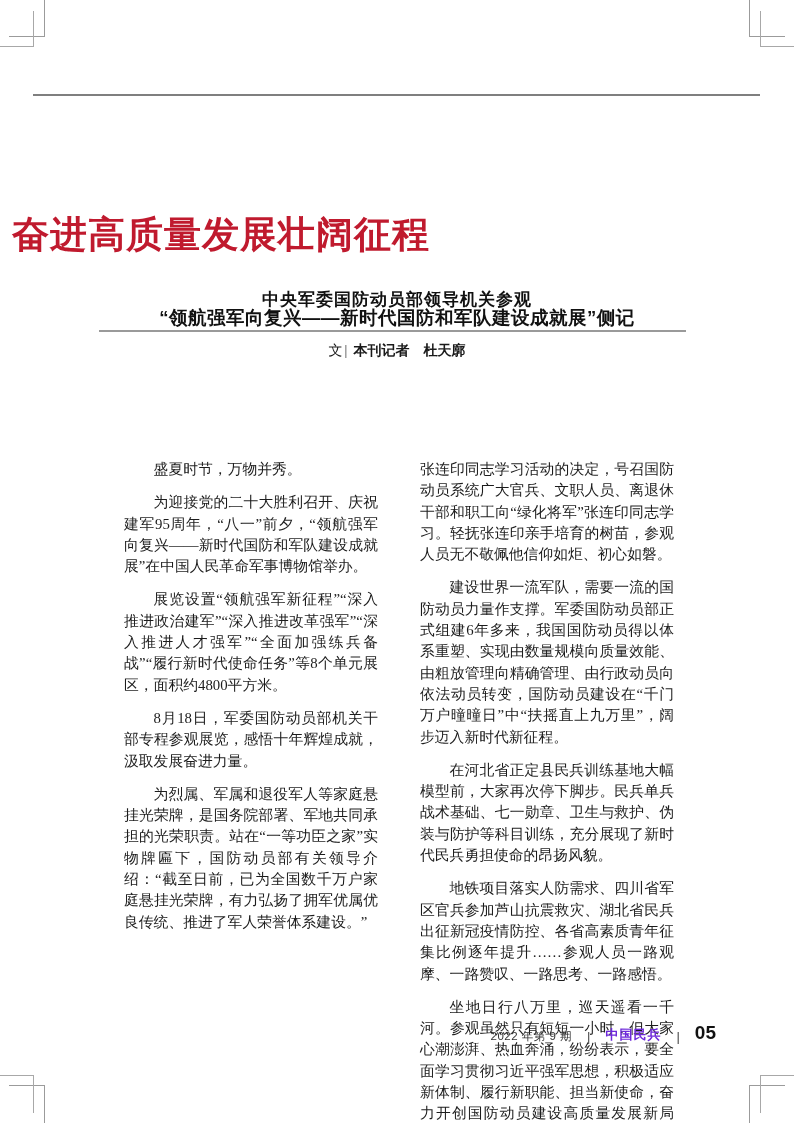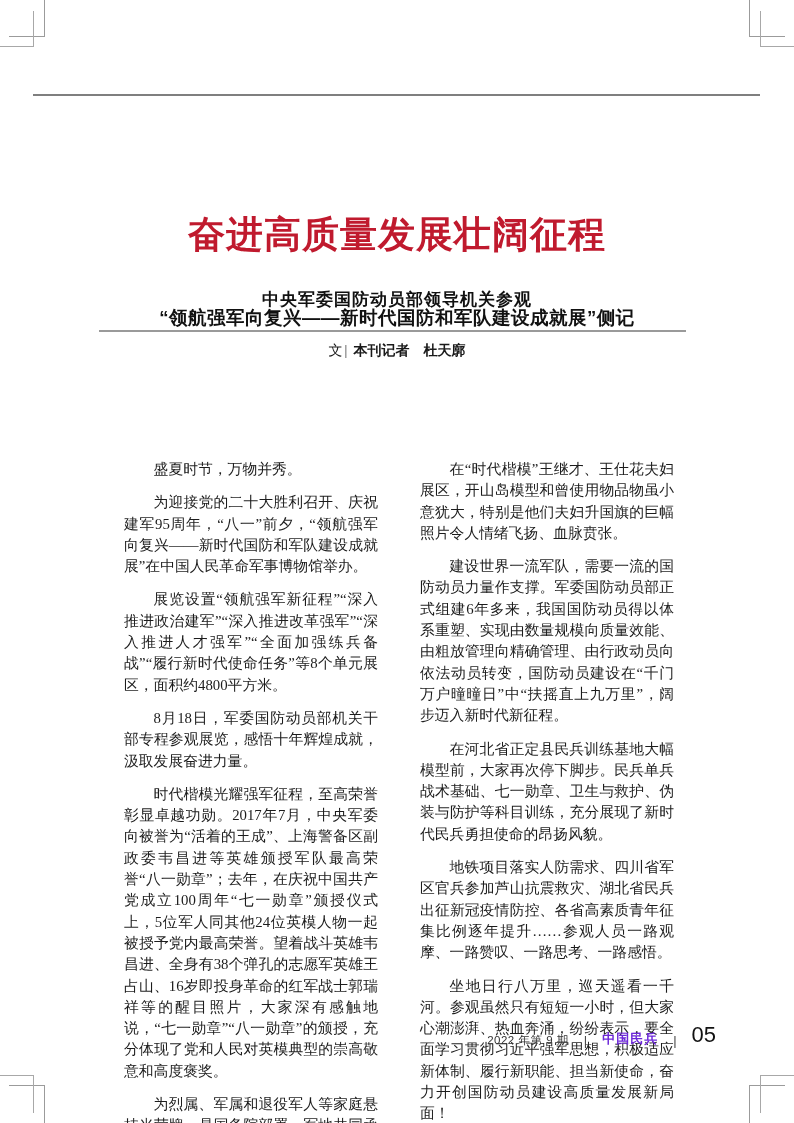--- a/index.html
+++ b/index.html
@@ -24,22 +24,22 @@
   .m-br-a { right: 9px; bottom: 0;   width: 35px; height: 37px; border-left: 1px solid #9b9b9b;  border-top: 1px solid #9b9b9b; }
   .m-br-b { right: 0;   bottom: 10px;width: 33px; height: 37px; border-left: 1px solid #a8a8a8;  border-top: 1px solid #a8a8a8; }
 
   
   .top-rule { position: absolute; left: 33px; top: 94px; width: 727px; height: 2px; background: #7f7f7f; }
   .sub-rule { position: absolute; left: 99px; top: 330px; width: 587px; height: 2px; background: #9a9a9a; }
 
   
   .title {
     position: absolute; left: 0; right: 0; top: 210px; margin: 0;
-    text-align: center; font-family: "Liberation Sans", sans-serif;
-    font-size: 37px; font-weight: bold; letter-spacing: 1px;
+    text-align: left; font-family: "Liberation Sans", sans-serif;
+    font-size: 37px; font-weight: bold; letter-spacing: 1px; padding-left: 12px;
   }
   .sub1 {
     position: absolute; left: 0; right: 0; top: 272px; margin: 16px;
     text-align: center; font-family: "Liberation Sans", sans-serif;
     font-size: 17px; font-weight: bold; color: #111; letter-spacing: 1px;
   }
   .sub2 {
     position: absolute; left: 0; right: 0; top: 297px; margin: 8px;
     text-align: center; font-family: "Liberation Sans", sans-serif;
     font-size: 18.5px; font-weight: bold; color: #111; letter-spacing: 0.5px;
@@ -66,21 +66,21 @@
 
   
   .footer {
     position: absolute; top: 1022px; right: 78px;
     display: flex; align-items: flex-end; gap: 15px;
     font-family: "Liberation Sans", sans-serif; color: #222;
   }
   .footer .issue { font-size: 11.5px; color: #333; letter-spacing: 0.5px; }
   .footer .sep { font-size: 13px; color: #444; font-weight: normal; }
   .footer .mag { font-size: 13px; font-weight: bold; color: #6d28d9; letter-spacing: 1px; }
-  .footer .pageno { font-size: 22px; font-weight: normal; color: #111; }
+  .footer .pageno { font-size: 19px; font-weight: bold; color: #111; }
 </style>
 </head>
 <body>
 
 <div class="page">
 
   <div class="mark m-tl-a"></div>
   <div class="mark m-tl-b"></div>
   <div class="mark m-tr-a"></div>
   <div class="mark m-tr-b"></div>
@@ -98,25 +98,24 @@
   <p class="byline">
     <span class="byline-label">文</span><span class="byline-divider">|</span><span class="byline-author">本刊记者　杜天廓</span>
   </p>
 
   <div class="columns">
     <div class="col" id="col-left">
         <p class="para">盛夏时节，万物并秀。</p>
         <p class="para">为迎接党的二十大胜利召开、庆祝建军95周年，“八一”前夕，“领航强军向复兴——新时代国防和军队建设成就展”在中国人民革命军事博物馆举办。</p>
         <p class="para">展览设置“领航强军新征程”“深入推进政治建军”“深入推进改革强军”“深入推进人才强军”“全面加强练兵备战”“履行新时代使命任务”等8个单元展区，面积约4800平方米。</p>
         <p class="para">8月18日，军委国防动员部机关干部专程参观展览，感悟十年辉煌成就，汲取发展奋进力量。</p>
-        <p class="para">时代楷模光耀强军征程，至高荣誉彰显卓越功勋。2017年7月，中央军委向被誉为“活着的王成”、上海警备区副政委韦昌进等英雄颁授军队最高荣誉“八一勋章”；去年，在庆祝中国共产党成立100周年“七一勋章”颁授仪式上，5位军人同其他24位英模人物一起被授予党内最高荣誉。望着战斗英雄韦昌进、全身有38个弹孔的志愿军英雄王占山、16岁即投身革命的红军战士郭瑞祥等的醒目照片，大家深有感触地说，“七一勋章”“八一勋章”的颁授，充分体现了党和人民对英模典型的崇高敬意和高度褒奖。</p>
         <p class="para">为烈属、军属和退役军人等家庭悬挂光荣牌，是国务院部署、军地共同承担的光荣职责。站在“一等功臣之家”实物牌匾下，国防动员部有关领导介绍：“截至日前，已为全国数千万户家庭悬挂光荣牌，有力弘扬了拥军优属优良传统、推进了军人荣誉体系建设。”</p>
       </div>
     <div class="col" id="col-right">
-        <p class="para">在“时代楷模”王继才、王仕花夫妇展区，开山岛模型和曾使用物品物虽小意犹大，特别是他们夫妇升国旗的巨幅照片令人情绪飞扬、血脉贲张。</p>
+        <p class="para no-indent">张连印同志学习活动的决定，号召国防动员系统广大官兵、文职人员、离退休干部和职工向“绿化将军”张连印同志学习。轻抚张连印亲手培育的树苗，参观人员无不敬佩他信仰如炬、初心如磐。</p>
         <p class="para">建设世界一流军队，需要一流的国防动员力量作支撑。军委国防动员部正式组建6年多来，我国国防动员得以体系重塑、实现由数量规模向质量效能、由粗放管理向精确管理、由行政动员向依法动员转变，国防动员建设在“千门万户曈曈日”中“扶摇直上九万里”，阔步迈入新时代新征程。</p>
         <p class="para">在河北省正定县民兵训练基地大幅模型前，大家再次停下脚步。民兵单兵战术基础、七一勋章、卫生与救护、伪装与防护等科目训练，充分展现了新时代民兵勇担使命的昂扬风貌。</p>
         <p class="para">地铁项目落实人防需求、四川省军区官兵参加芦山抗震救灾、湖北省民兵出征新冠疫情防控、各省高素质青年征集比例逐年提升……参观人员一路观摩、一路赞叹、一路思考、一路感悟。</p>
         <p class="para">坐地日行八万里，巡天遥看一千河。参观虽然只有短短一小时，但大家心潮澎湃、热血奔涌，纷纷表示，要全面学习贯彻习近平强军思想，积极适应新体制、履行新职能、担当新使命，奋力开创国防动员建设高质量发展新局面！</p>
       </div>
   </div>
 
   <div class="footer">
     <span class="issue">2022 年第 9 期</span>
     <span class="sep">|</span>

